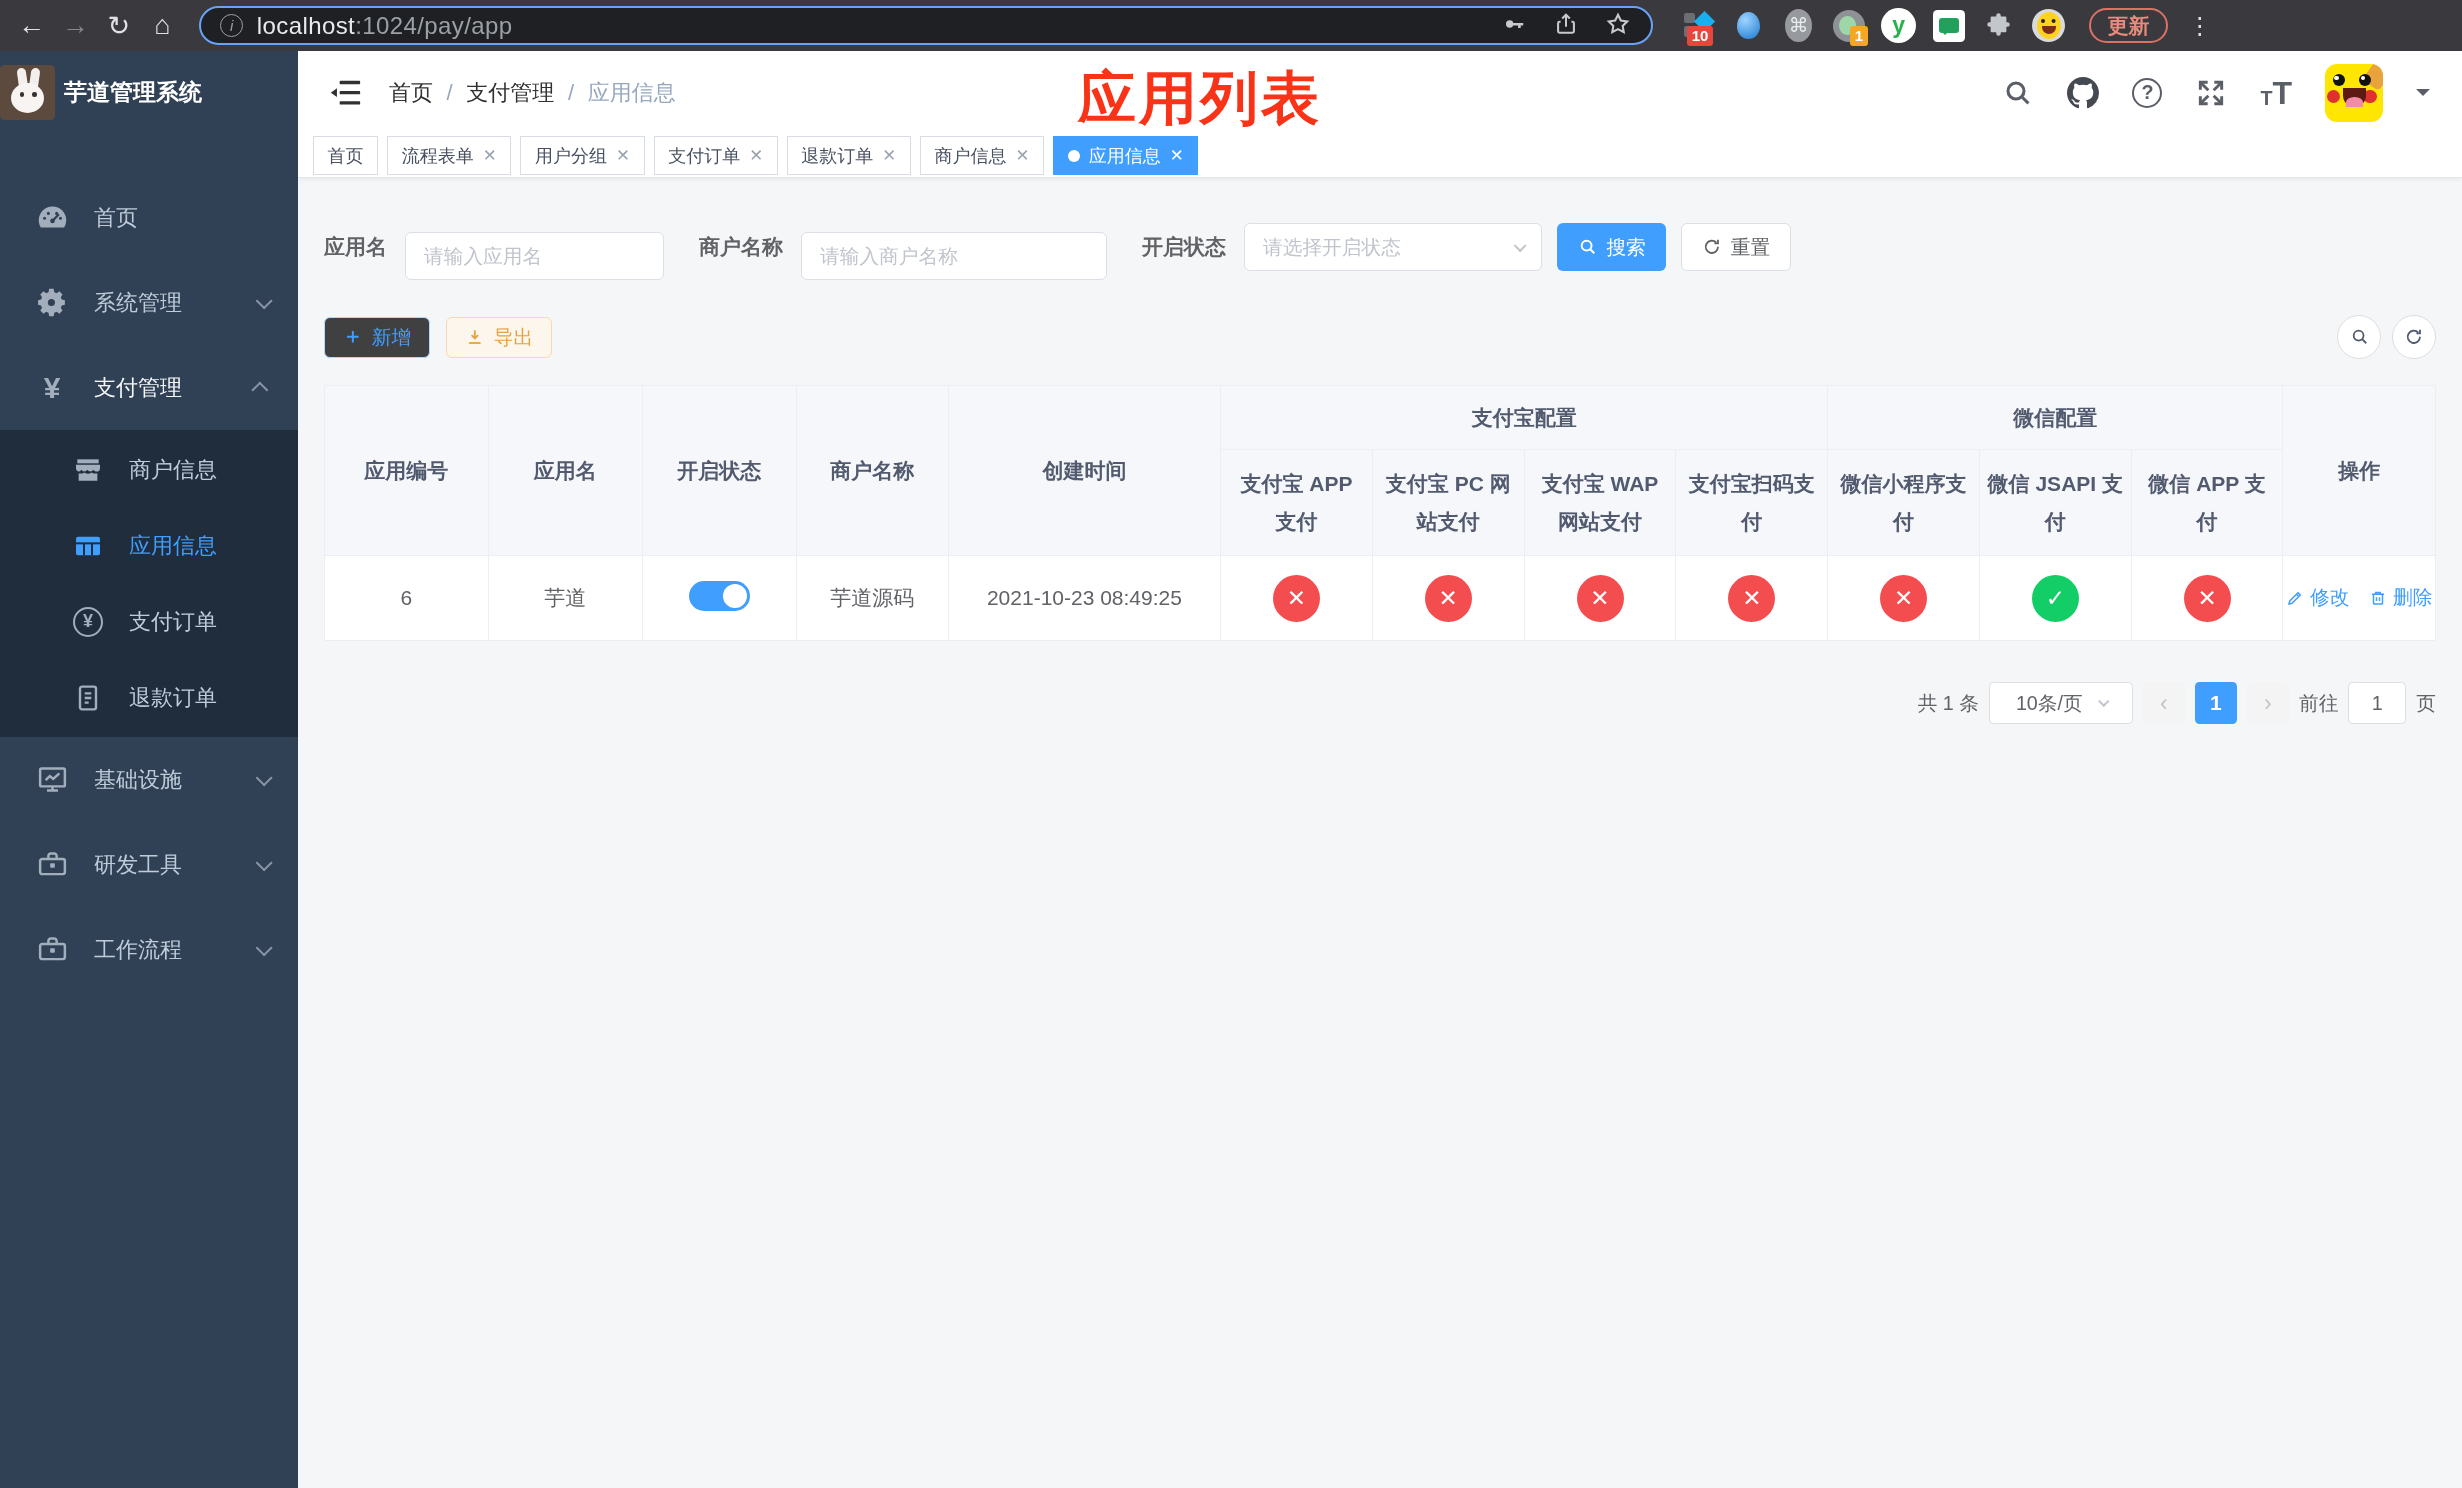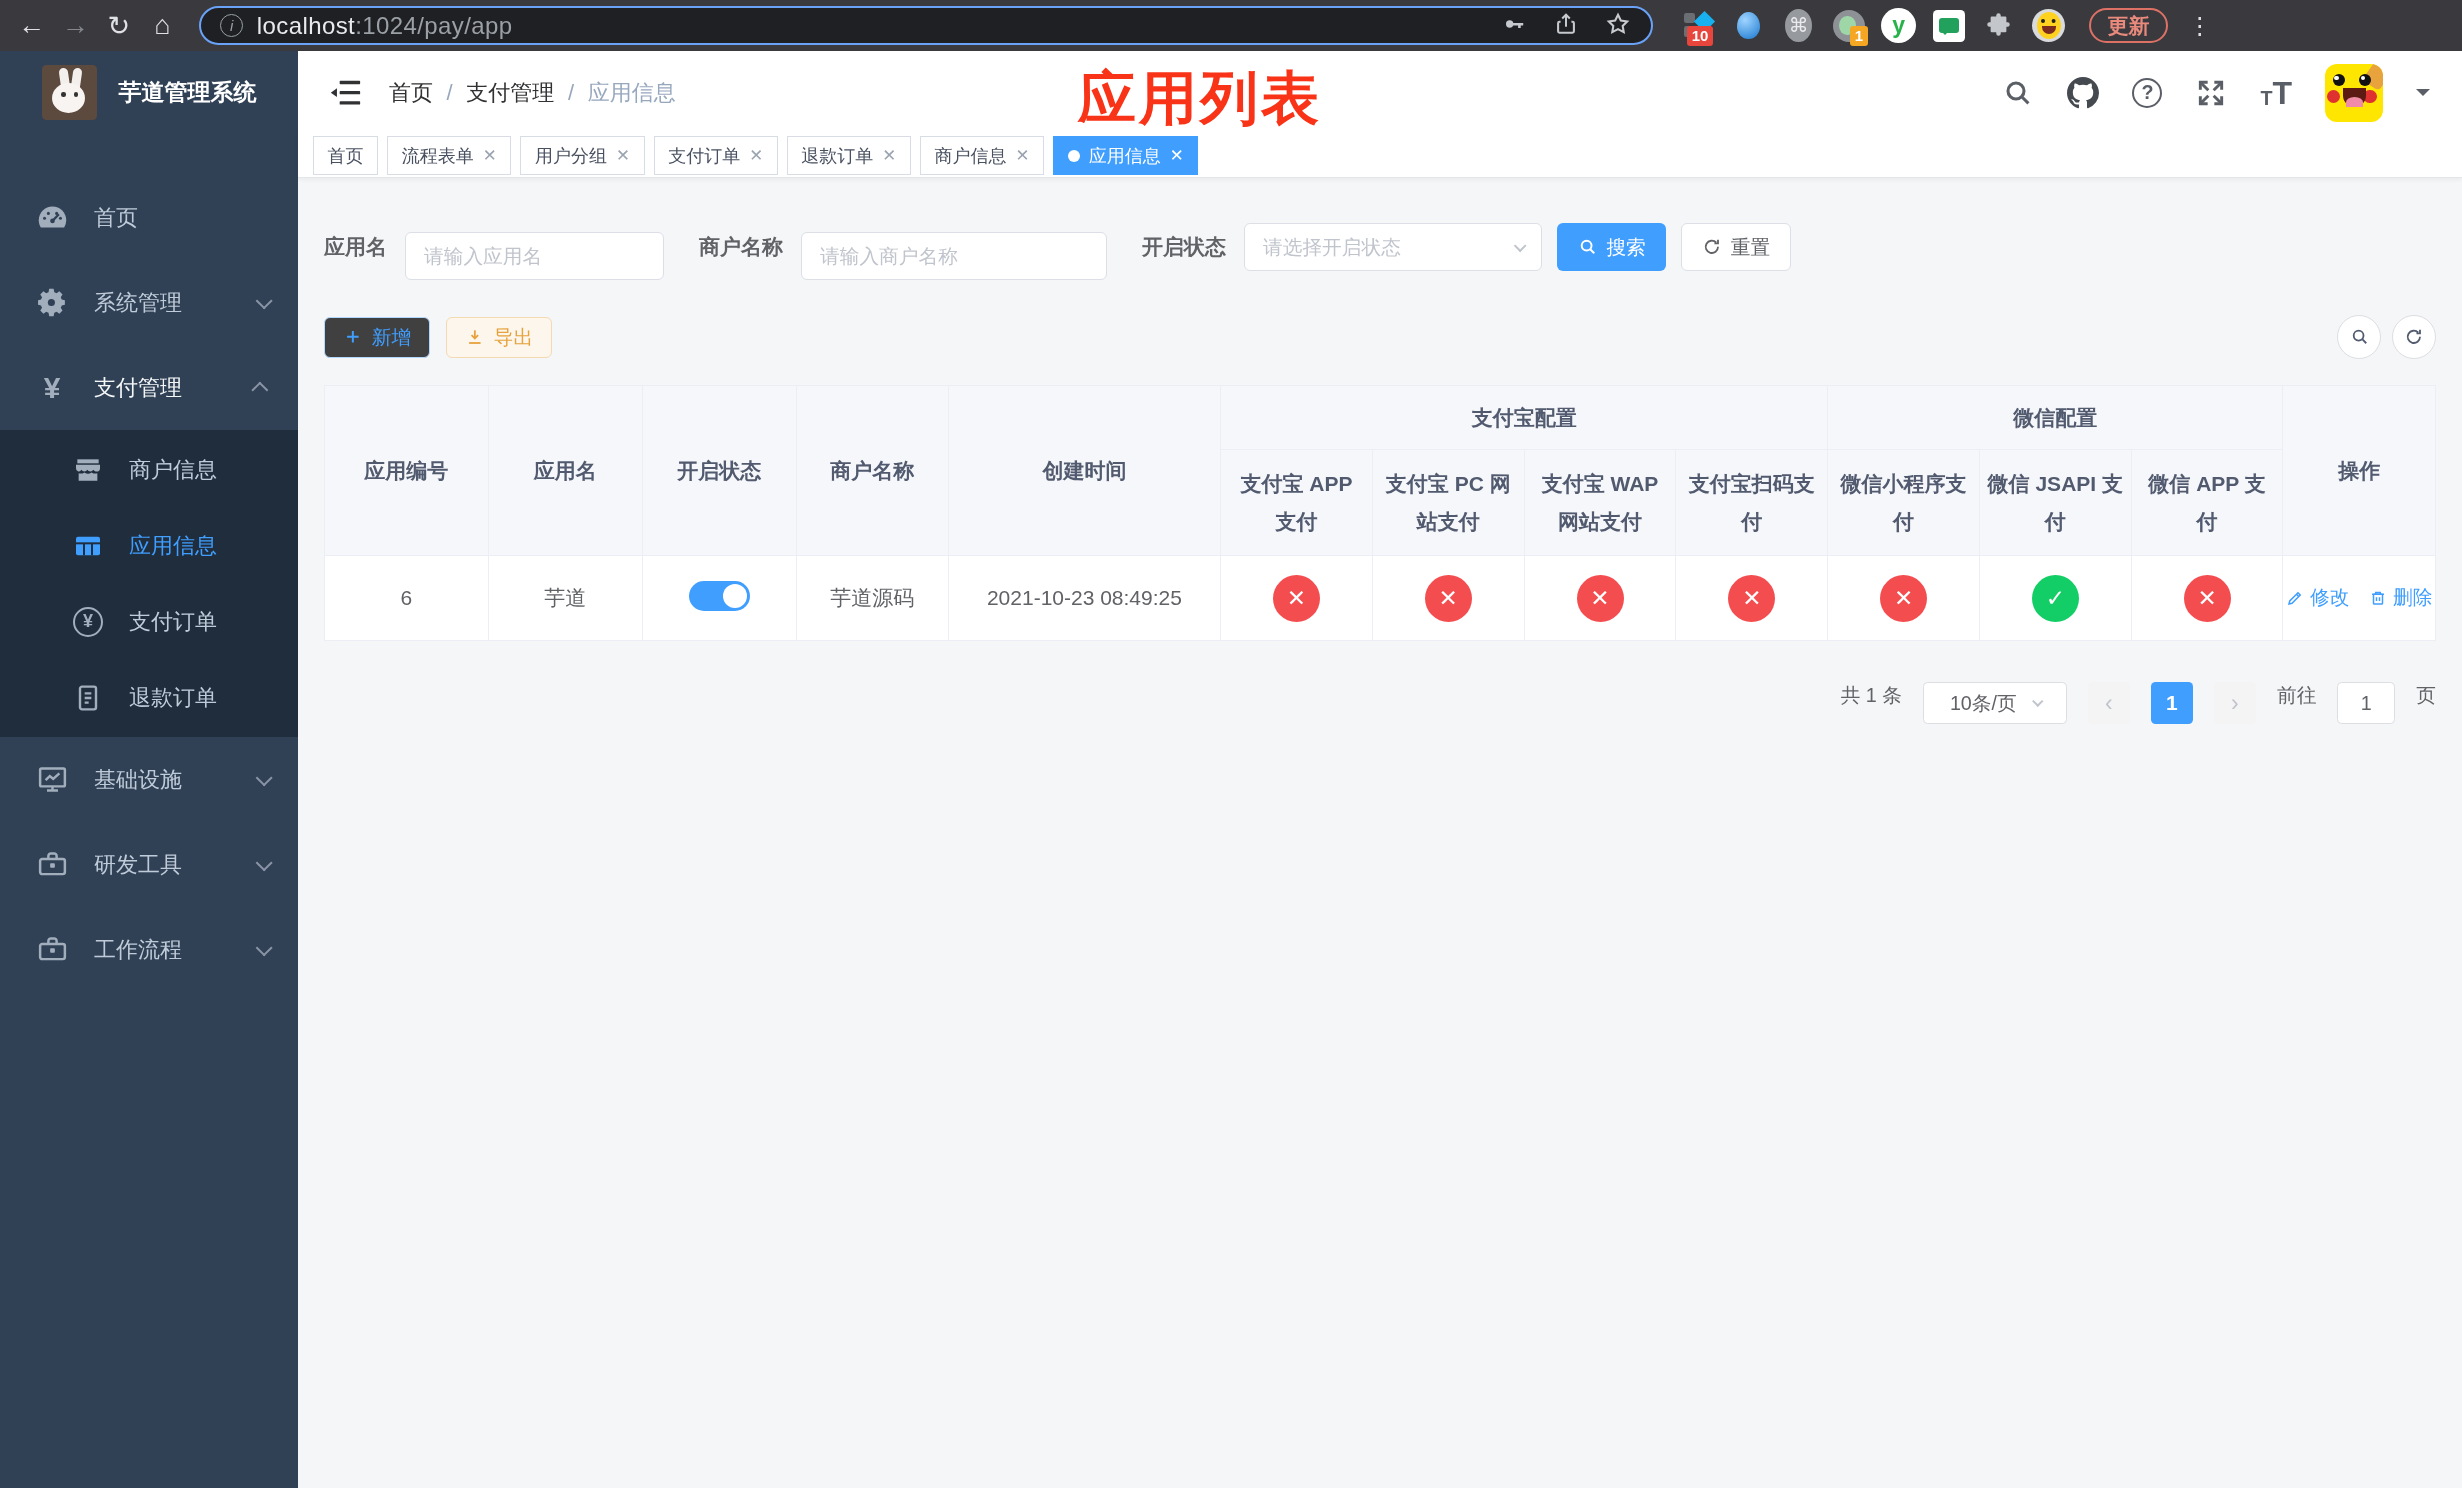--- a/index.html
+++ b/index.html
@@ -47,21 +47,21 @@
     border-radius:0 0 9px 9px; }
   .update-btn { margin-left:15px; height:35px; padding:0 16.7px; border:2.3px solid #dd7166; border-radius:18px;
     color:#e98a7d; font-size:21px; font-weight:700; display:flex; align-items:center; flex:0 0 auto; }
   .kebab { color:#dfe1e5; font-size:24px; margin-left:12px; letter-spacing:0; }
 
   
   .shell { display:flex; height:1437px; }
 
   
   .sidebar { width:298px; background:#304156; color:#bfcbd9; flex:0 0 auto; display:flex; flex-direction:column; }
-  .logo-row { height:82px; display:flex; align-items:center; justify-content:center; gap:22px; padding-top:1px; }
+  .logo-row { height:82px; display:flex; align-items:center; justify-content:flex-start; gap:9px; padding-top:1px; }
   .logo { width:55px; height:55px; border-radius:4.5px; background:#5d4a3e; position:relative; overflow:hidden; flex:0 0 auto; }
   .logo .ear { position:absolute; width:9px; height:23px; background:#f3efec; border-radius:6px; top:3px; }
   .logo .ear.l { left:18px; transform:rotate(-8deg); } .logo .ear.r { left:30px; transform:rotate(8deg); }
   .logo .head { position:absolute; left:10.6px; top:18px; width:33px; height:30px; background:#f7f4f1; border-radius:50%; }
   .logo .eye { position:absolute; top:27px; width:4.5px; height:4.5px; background:#333; border-radius:50%; }
   .logo .eye.l { left:19.7px; } .logo .eye.r { left:32px; }
   .app-title { font-size:23px; font-weight:700; color:#fff; }
   .menu { margin-top:42px; }
   .menu-item { height:85px; display:flex; align-items:center; padding:0 30px 0 33px; gap:23px; font-size:22px; cursor:pointer; }
   .menu-item .mi-icon { width:38px; display:flex; justify-content:center; color:#a3aebd; flex:0 0 auto; }
@@ -152,21 +152,21 @@
   .status { width:47px; height:47px; border-radius:50%; background:#f44d4f; color:#fff; display:inline-flex;
     align-items:center; justify-content:center; font-size:23px; }
   .status::before { content:"✕"; }
   .status.ok { background:#13ce66; }
   .status.ok::before { content:"✓"; }
   .row-actions { display:inline-flex; gap:19.7px; }
   .link { color:#409eff; font-size:19.7px; display:inline-flex; align-items:center; gap:6px; cursor:pointer; white-space:nowrap; }
   .link svg { width:18px; height:18px; }
 
   
-  .pager { margin-top:41px; display:flex; align-items:flex-start; justify-content:flex-end; gap:21px;
+  .pager { margin-top:41px; display:flex; align-items:center; justify-content:flex-end; gap:10px;
     font-size:19.7px; color:#606266; }
   .psize { width:144px; height:42px; border:1.5px solid #dcdee2; border-radius:4.5px; background:#fff; display:flex;
     align-items:center; justify-content:center; gap:15px; color:#606266; }
   .psize .chev { width:8.3px; height:8.3px; border-color:#c0c4cc; transform:rotate(45deg) translateY(-2.3px); margin:0; }
   .pbtn { width:42px; height:42px; border-radius:4.5px; background:#f4f4f5; color:#c0c4cc; font-size:23px;
     display:flex; align-items:center; justify-content:center; cursor:pointer; }
   .pbtn.cur { background:#409eff; color:#fff; font-weight:700; font-size:21px; }
   .goto-input { width:58px; height:42px; border:1.5px solid #dcdee2; border-radius:4.5px; text-align:center; font-size:19.7px;
     color:#606266; font-family:inherit; }
 </style>

